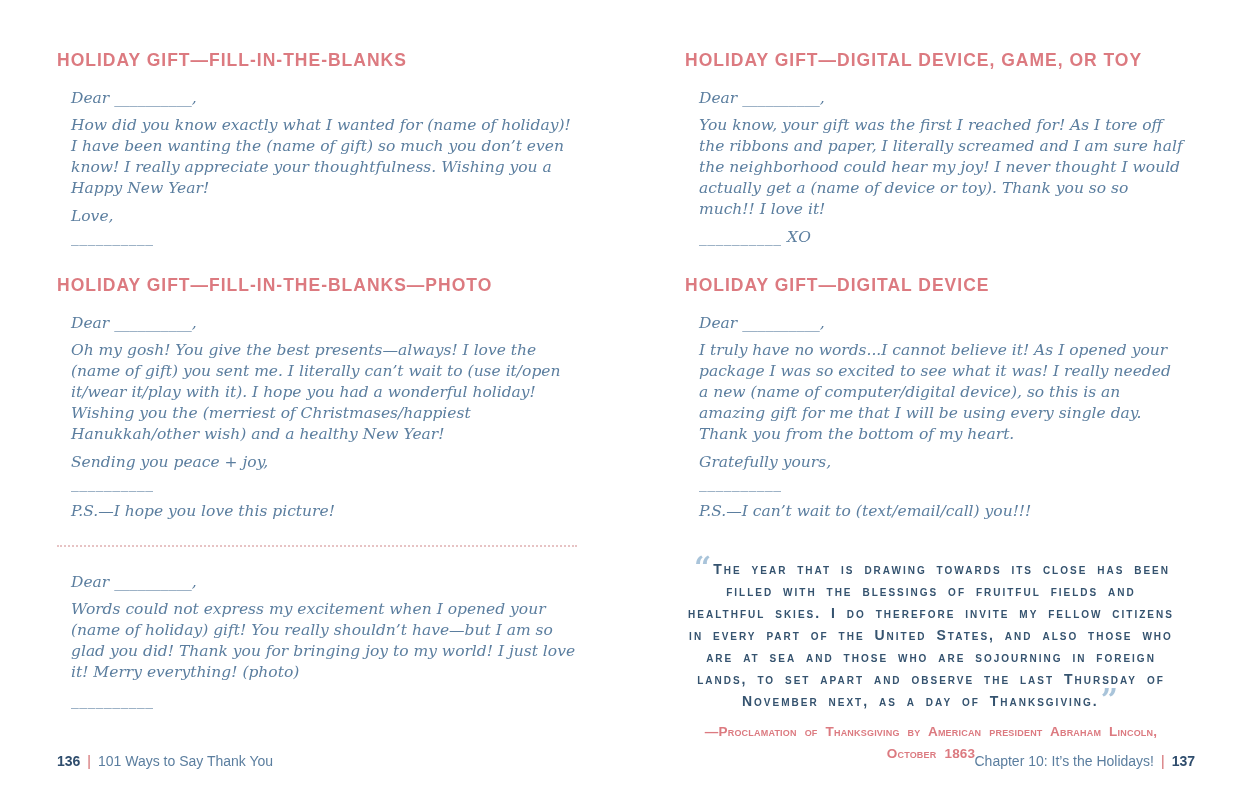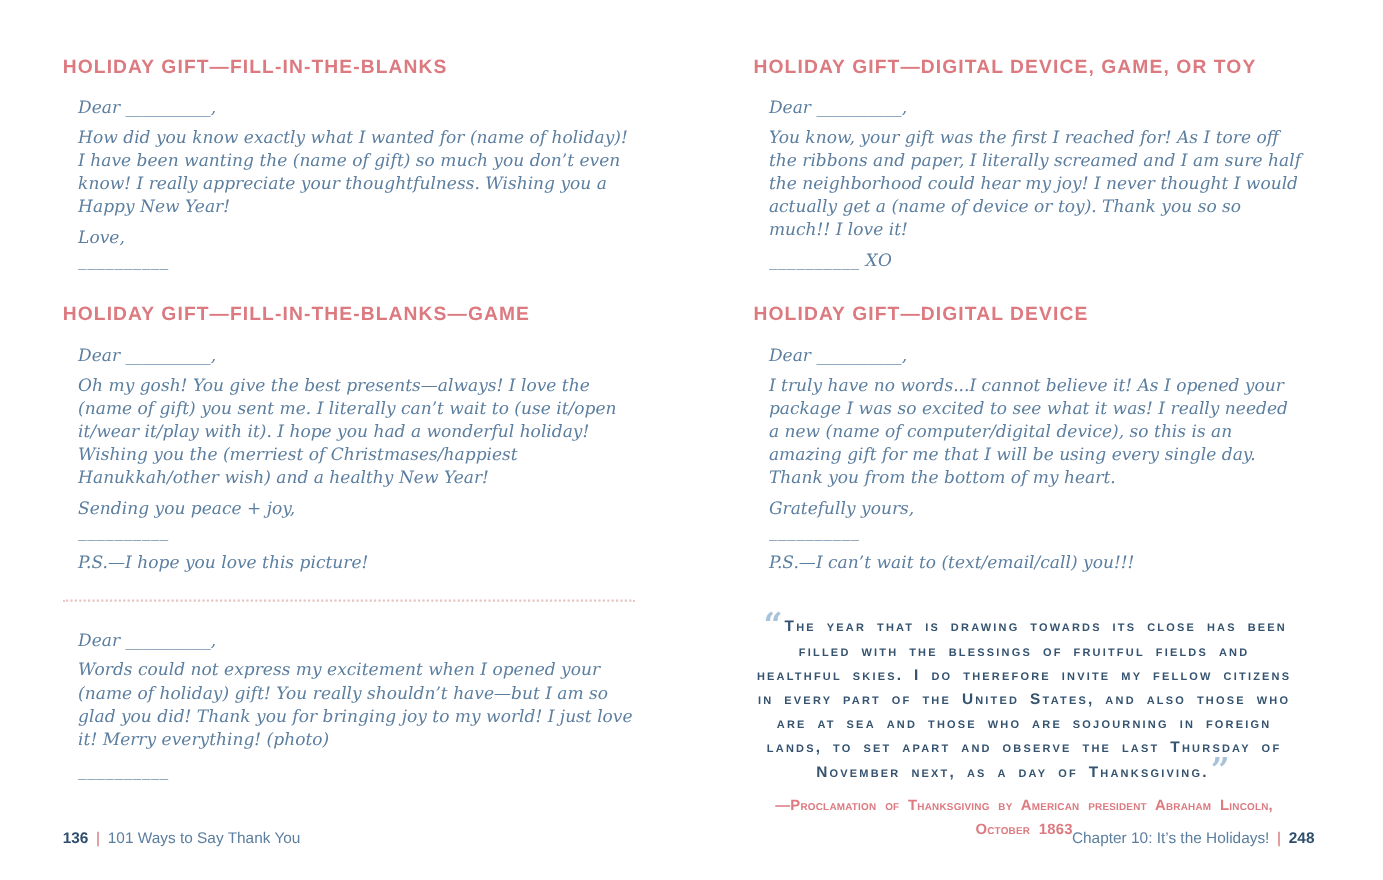--- a/index.html
+++ b/index.html
@@ -103,21 +103,21 @@
       <div class="section-heading">HOLIDAY GIFT—FILL-IN-THE-BLANKS</div>
       <div class="letter">
         <p class="salutation">Dear __________,</p>
         <p class="body-par">How did you know exactly what I wanted for (name of holiday)! I have been wanting the (name of gift) so much you don’t even know! I really appreciate your thoughtfulness. Wishing you a Happy New Year!</p>
         <p class="closing">Love,</p>
         <p class="signature">__________</p>
       </div>
     </div>
 
     <div class="sec-tight">
-      <div class="section-heading">HOLIDAY GIFT—FILL-IN-THE-BLANKS—GAME</div>
+      <div class="section-heading">HOLIDAY GIFT—FILL-IN-THE-BLANKS—PHOTO</div>
       <div class="letter">
         <p class="salutation">Dear __________,</p>
         <p class="body-par">Oh my gosh! You give the best presents—always! I love the (name of gift) you sent me. I literally can’t wait to (use it/open it/wear it/play with it). I hope you had a wonderful holiday! Wishing you the (merriest of Christmases/happiest Hanukkah/other wish) and a healthy New Year!</p>
         <p class="closing">Sending you peace + joy,</p>
         <p class="signature">__________</p>
         <p class="ps-line">P.S.—I hope you love this picture!</p>
       </div>
     </div>
 
     <hr class="dotted-divider">
@@ -158,16 +158,16 @@
       <div class="quote-attribution">—Proclamation of Thanksgiving by American president Abraham Lincoln, October 1863</div>
     </div>
 
   </div>
 
   <div class="footer footer-left">
     <span class="page-num">136</span><span class="divider">|</span><span>101 Ways to Say Thank You</span>
   </div>
 
   <div class="footer footer-right">
-    <span>Chapter 10: It’s the Holidays!</span><span class="divider">|</span><span class="page-num">248</span>
+    <span>Chapter 10: It’s the Holidays!</span><span class="divider">|</span><span class="page-num">137</span>
   </div>
 
 </div>
 
 </body></html>

